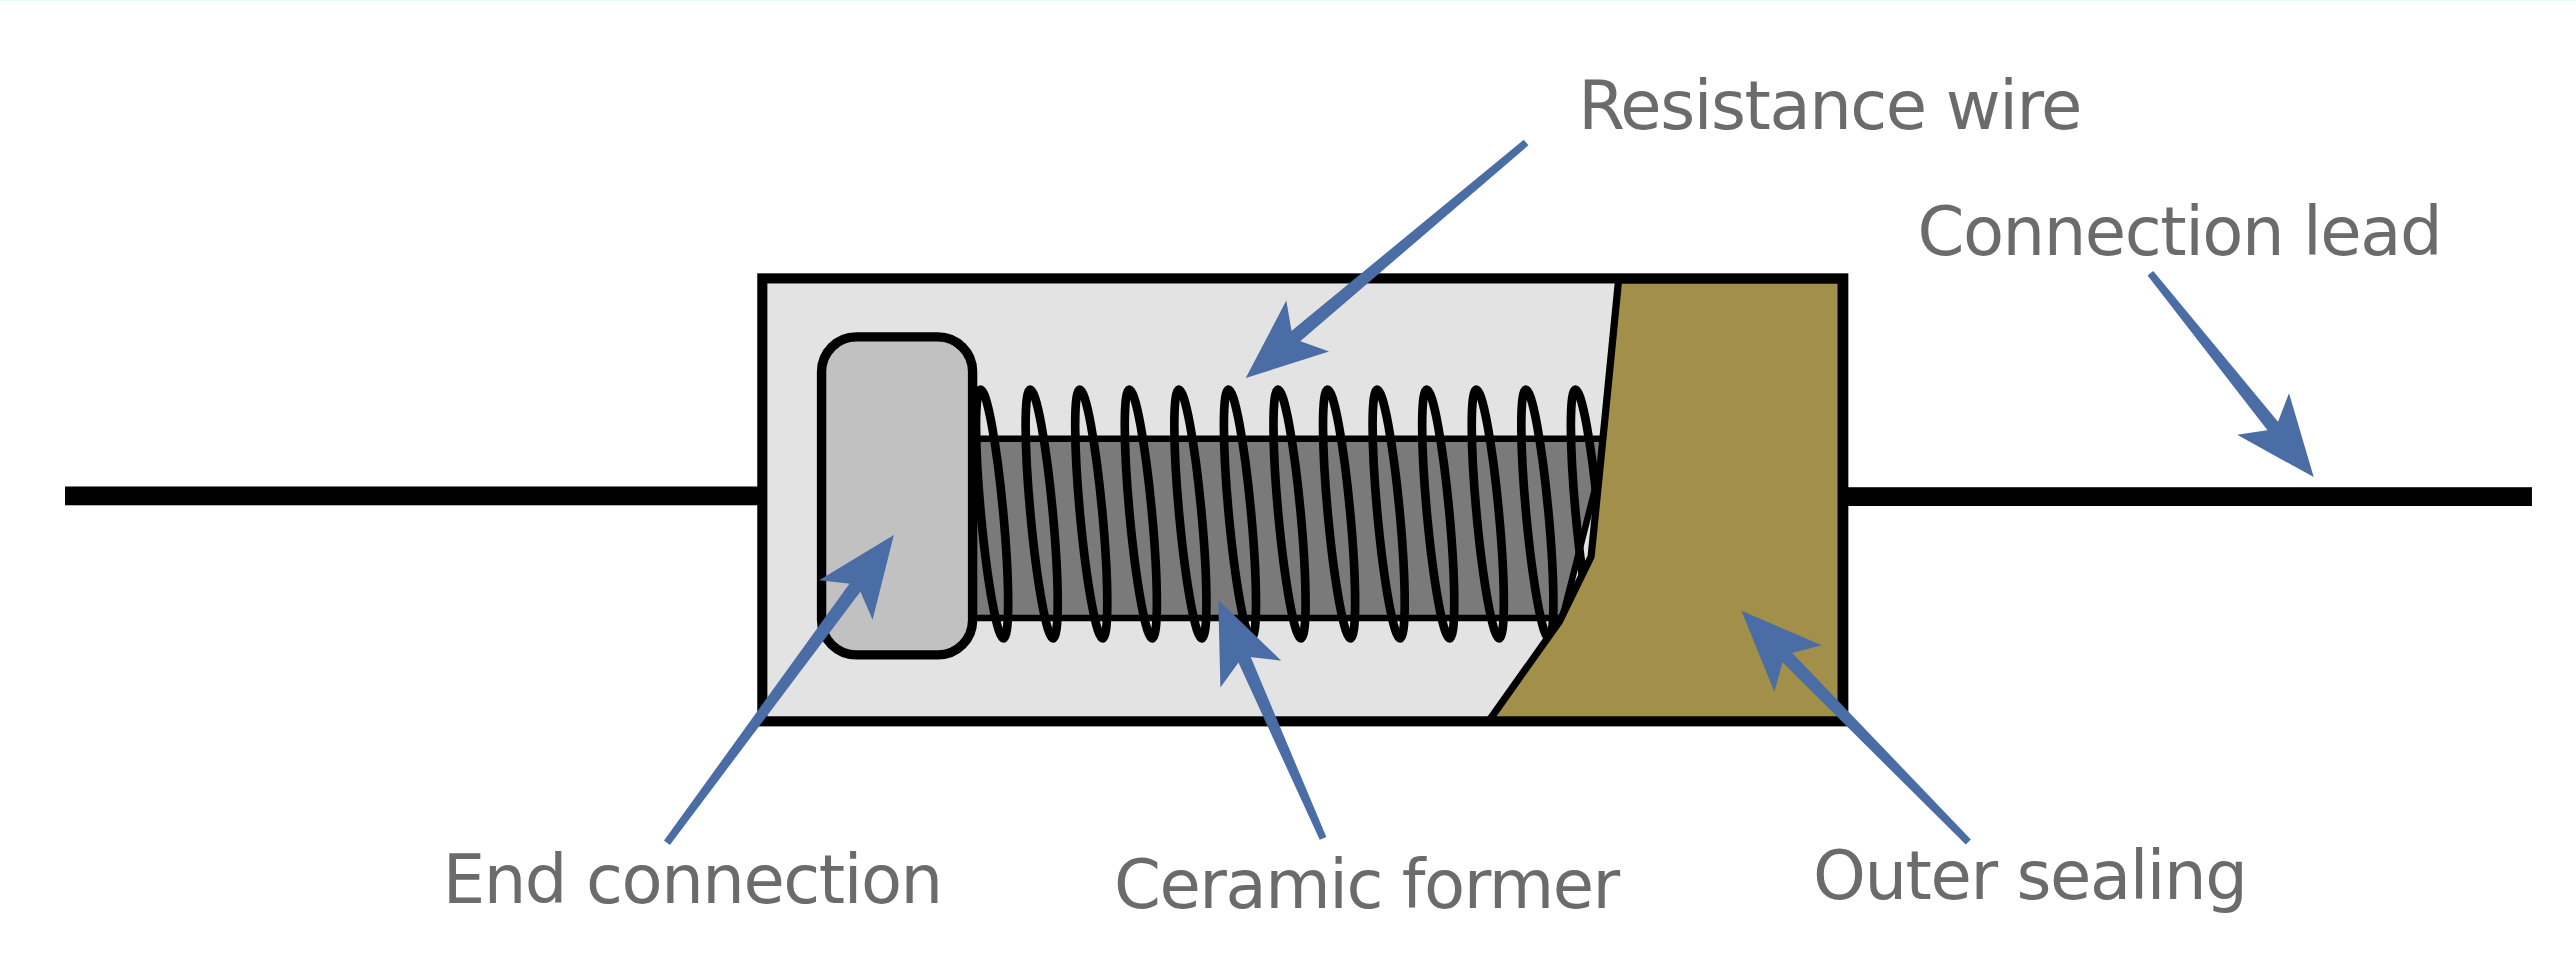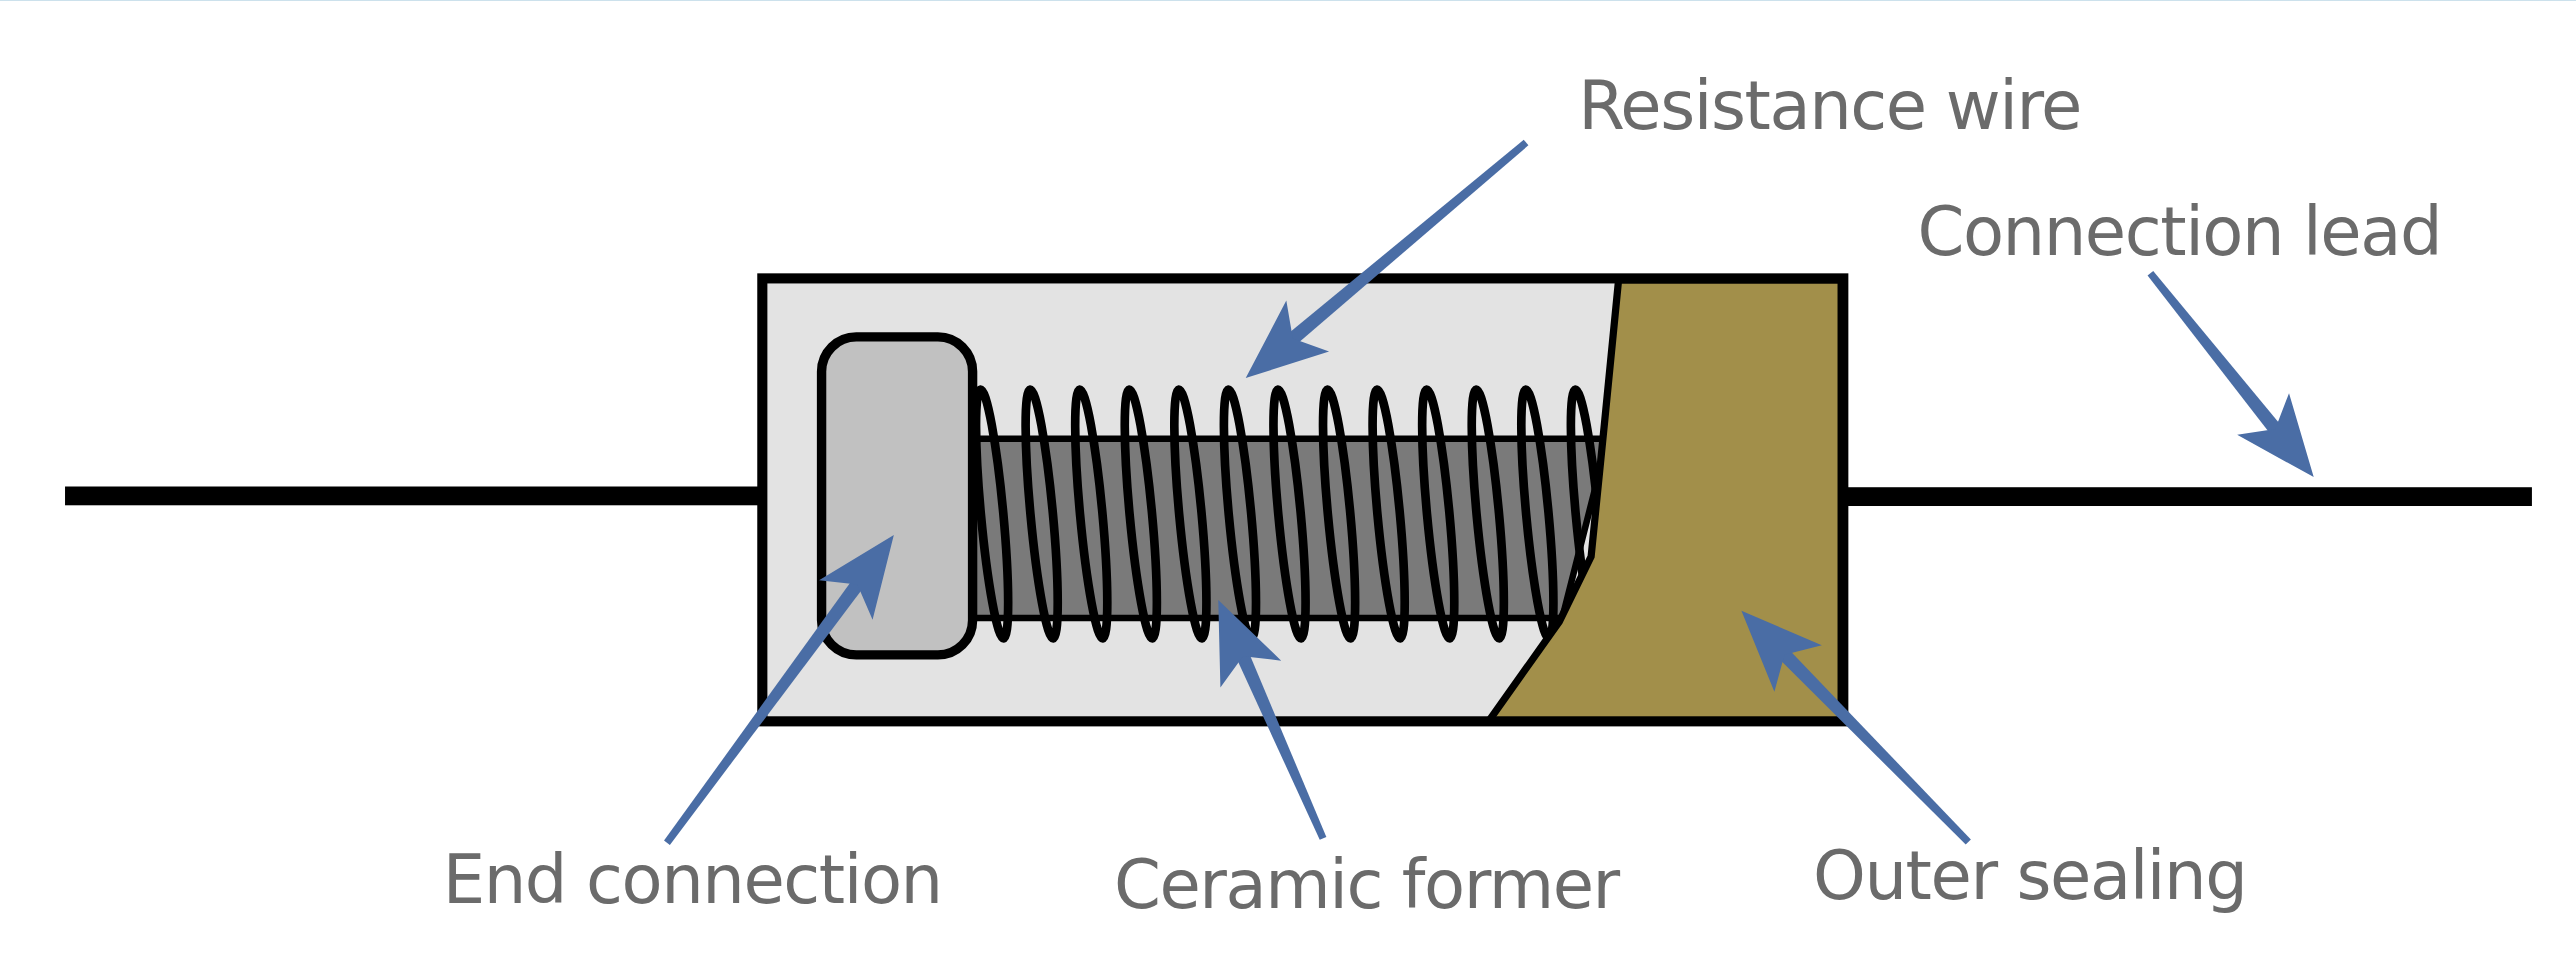--- a/index.html
+++ b/index.html
@@ -4,21 +4,21 @@
 <style>
   html, body {
     margin: 0;
     padding: 0;
     background: #ffffff;
   }
   .stage {
     position: relative;
     width: 2576px;
     height: 973px;
-    background: #0369a1;
+    background: #86efac;
     overflow: hidden;
   }
   svg { display: block; }
   .diagram-label {
     font-family: "DejaVu Sans", "Liberation Sans", sans-serif;
     font-size: 93px;
     letter-spacing: -2px;
   }
 </style>
 </head>

